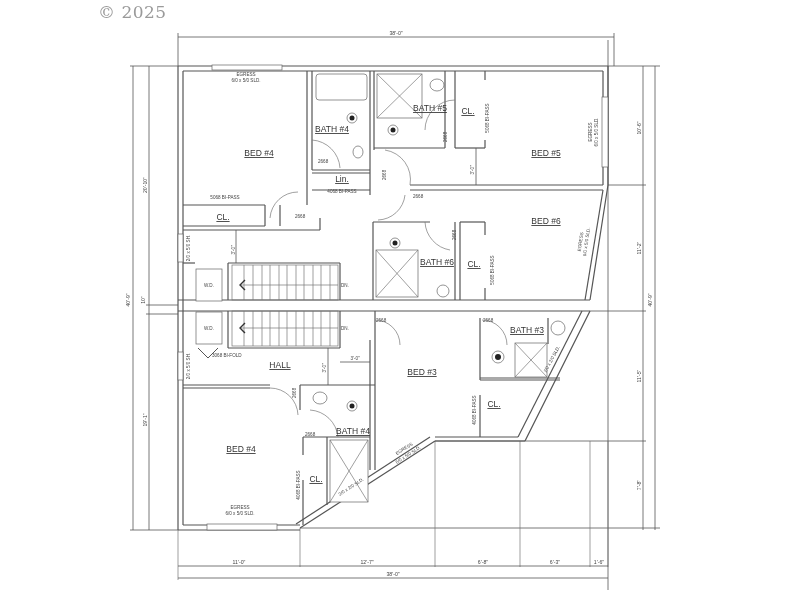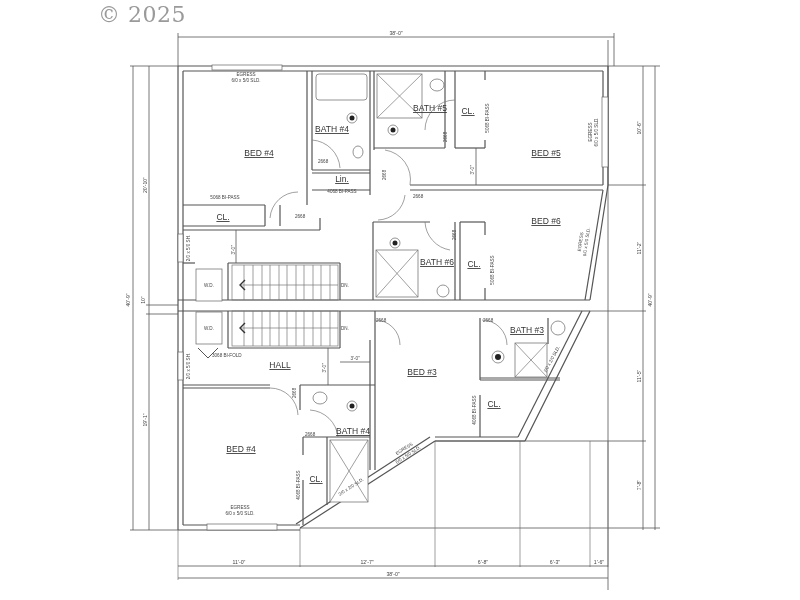--- a/index.html
+++ b/index.html
@@ -1,18 +1,18 @@
 <!DOCTYPE html>
 <html><head>
 <meta charset="utf-8">
 <style>
   html,body{margin:0;padding:0;background:#ffffff;}
   body{width:800px;height:600px;overflow:hidden;position:relative;font-family:"Liberation Sans",sans-serif;}
   #plan{position:absolute;left:0;top:0;width:800px;height:600px;}
-  .copyright{position:absolute;left:98px;top:2px;font-family:"DejaVu Serif",serif;font-size:22px;color:#9a9a9a;letter-spacing:0.5px;}
+  .copyright{position:absolute;left:98px;top:2px;font-family:"DejaVu Serif",serif;font-size:17px;color:#9a9a9a;letter-spacing:0.5px;}
   svg text{font-family:"Liberation Sans",sans-serif;fill:#333;}
   .wall{fill:none;stroke:#555;stroke-width:1.2;}
   .thin{fill:none;stroke:#777;stroke-width:0.7;}
   .dim{fill:none;stroke:#555;stroke-width:0.8;}
   .room{font-size:8.5px;text-decoration:underline;}
   .small{font-size:4.6px;fill:#444;}
   .dimt{font-size:5.2px;fill:#444;}
   .fix{fill:#fff;stroke:#666;stroke-width:0.7;}
 </style>
 </head>

